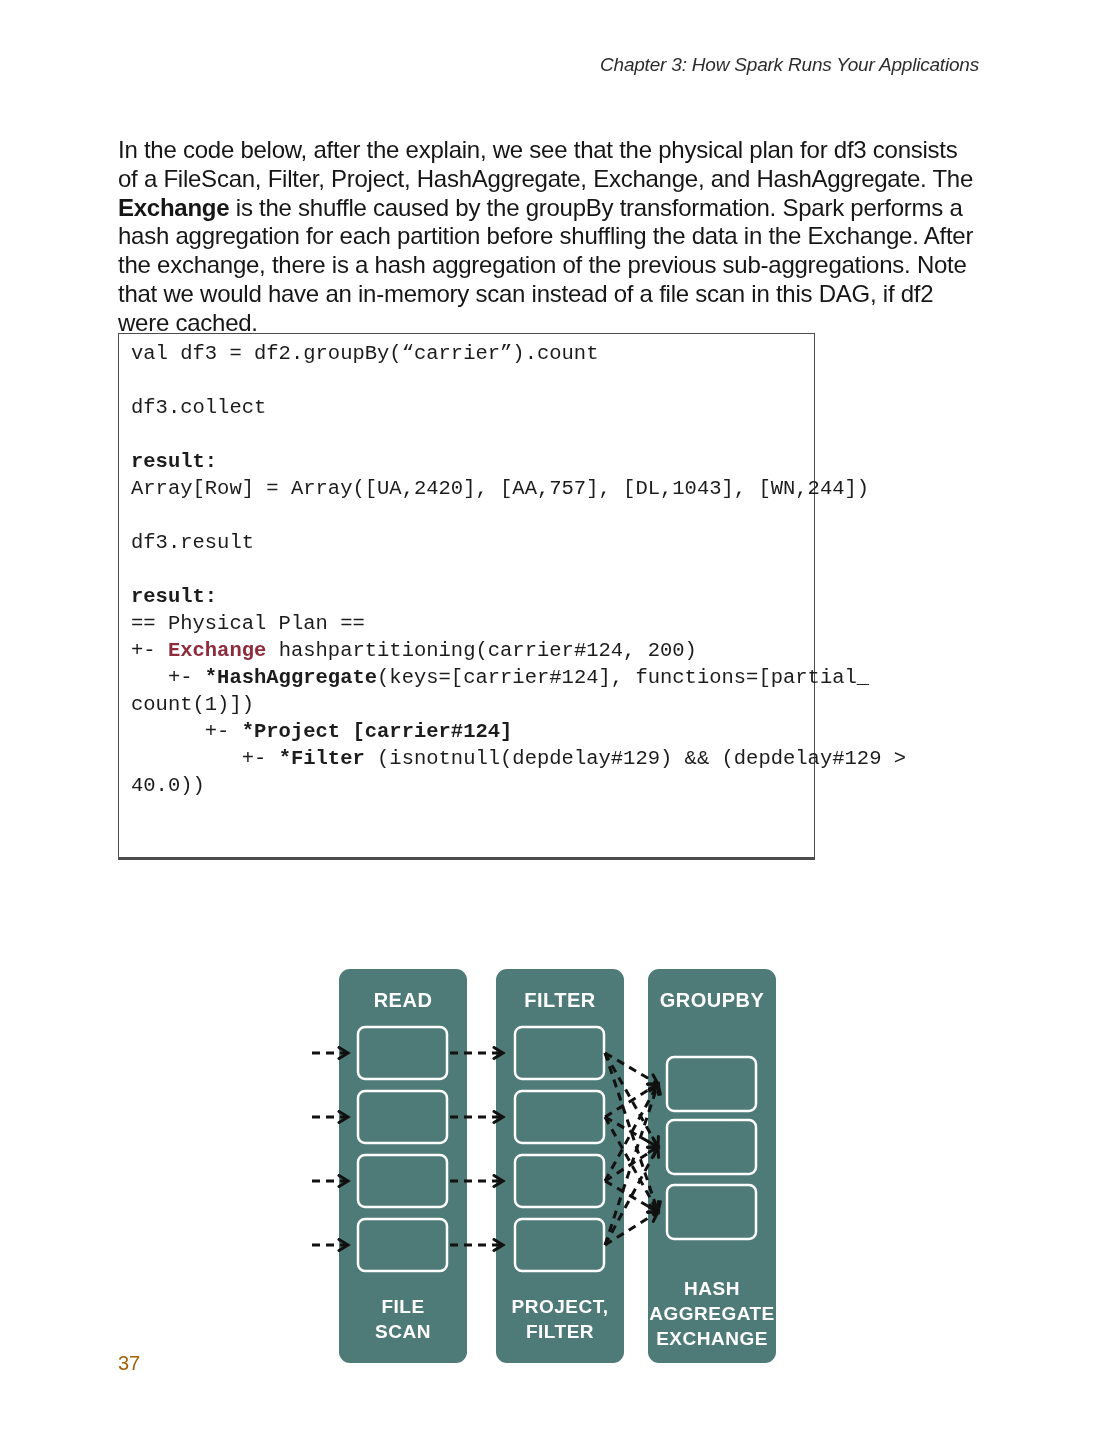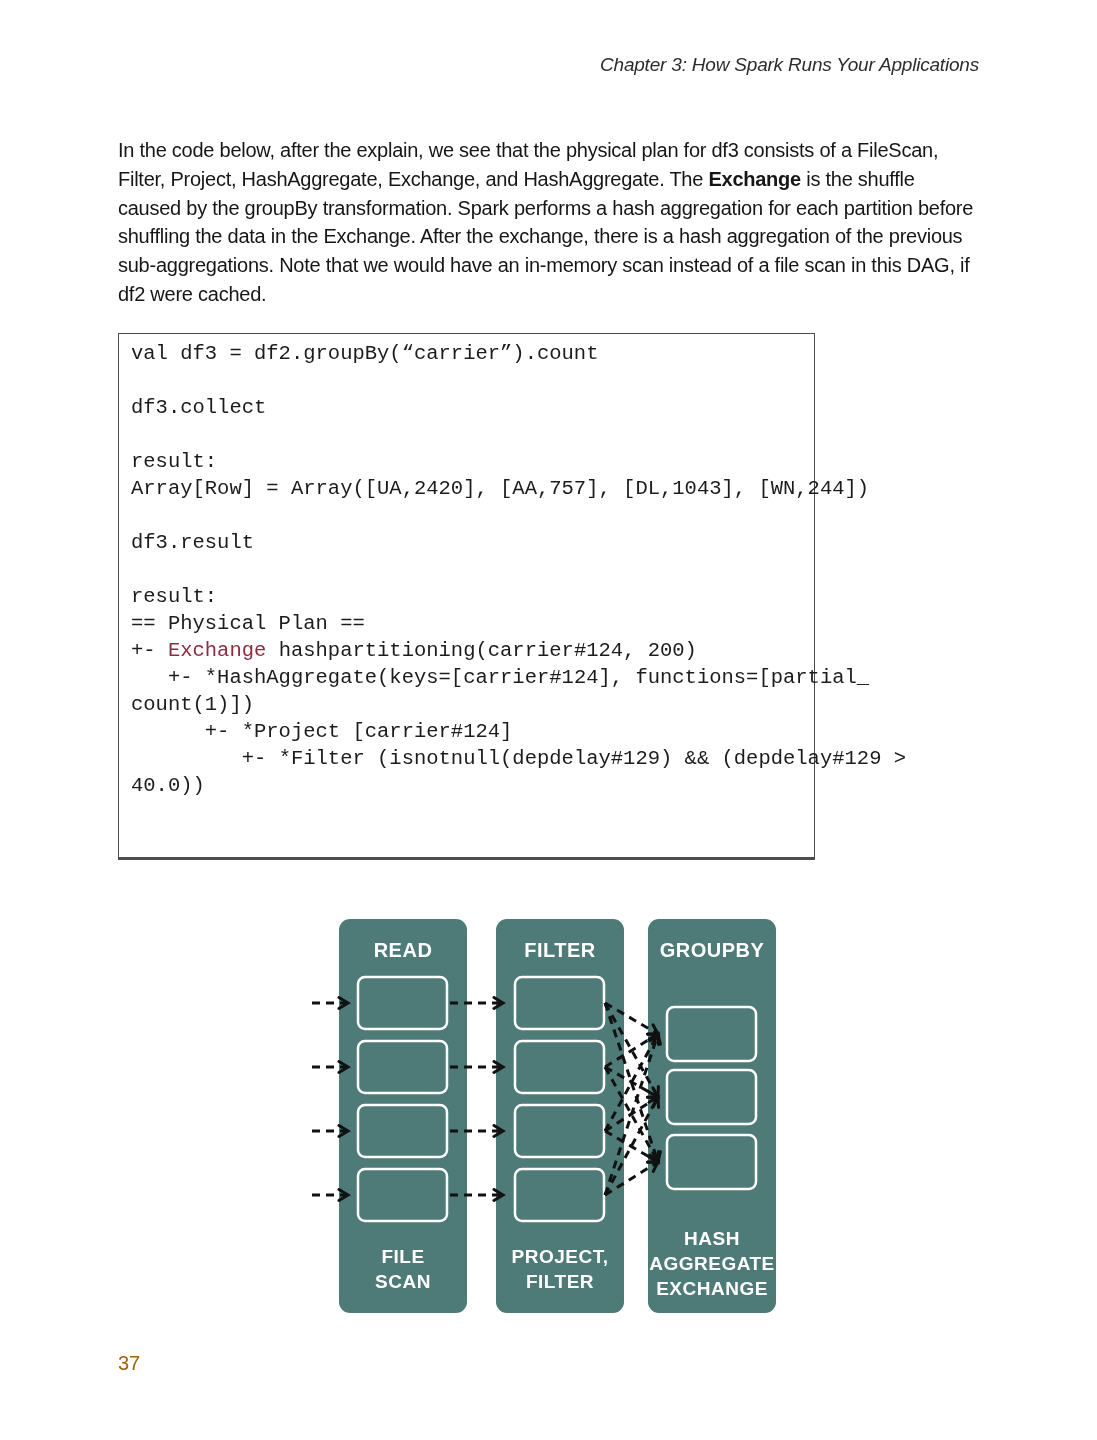--- a/index.html
+++ b/index.html
@@ -11,36 +11,36 @@
   }
   .page { position: absolute; left: 0; top: 0; width: 1097px; height: 1440px; background: #ffffff; overflow: hidden; }
 
   .running-header {
     position: absolute; top: 54px; right: 118px;
     font-style: italic; font-size: 19px; letter-spacing: -0.2px; color: #2d2d2d;
   }
 
   .body-par {
     position: absolute; left: 118px; top: 136px; width: 860px;
-    font-size: 20px; line-height: 28.8px; letter-spacing: -0.25px; color: #161616;
+    font-size: 24px; line-height: 28.8px; letter-spacing: -0.25px; color: #161616;
   }
   .body-par .b { font-weight: bold; }
 
   .code-block {
     position: absolute; left: 118px; top: 333px; width: 697px; height: 527px;
     border: 1px solid #4d4d4d; border-bottom-width: 3px;
     padding: 6px 12px 0 12px;
     font-family: "Liberation Mono", "DejaVu Sans Mono", monospace;
     font-size: 20.5px; line-height: 27px; color: #1c1c1c;
     background: #ffffff;
   }
   .code-line { white-space: pre; height: 27px; }
-  .code-line .b { font-weight: normal; }
+  .code-line .b { font-weight: bold; }
 
-  .diagram { position: absolute; left: 300px; top: 917px; width: 500px; height: 400px; }
+  .diagram { position: absolute; left: 300px; top: 967px; width: 500px; height: 400px; }
   .diagram svg { display: block; width: 500px; height: 400px; }
 
   .page-number {
     position: absolute; left: 118px; top: 1352px;
     font-size: 20px; color: #a16207;
   }
 </style>
 </head>
 <body>
 

